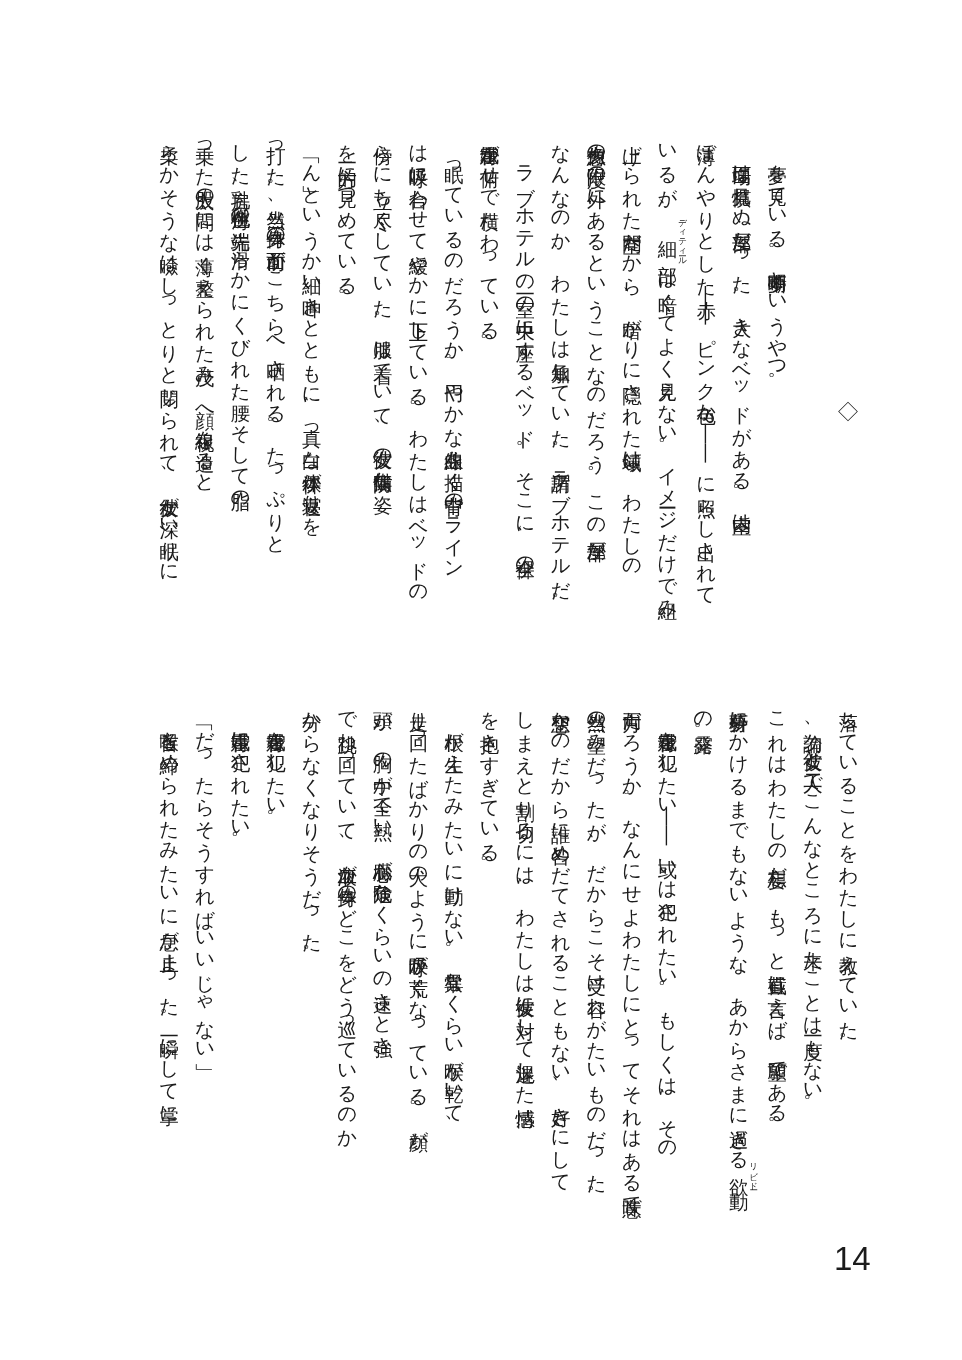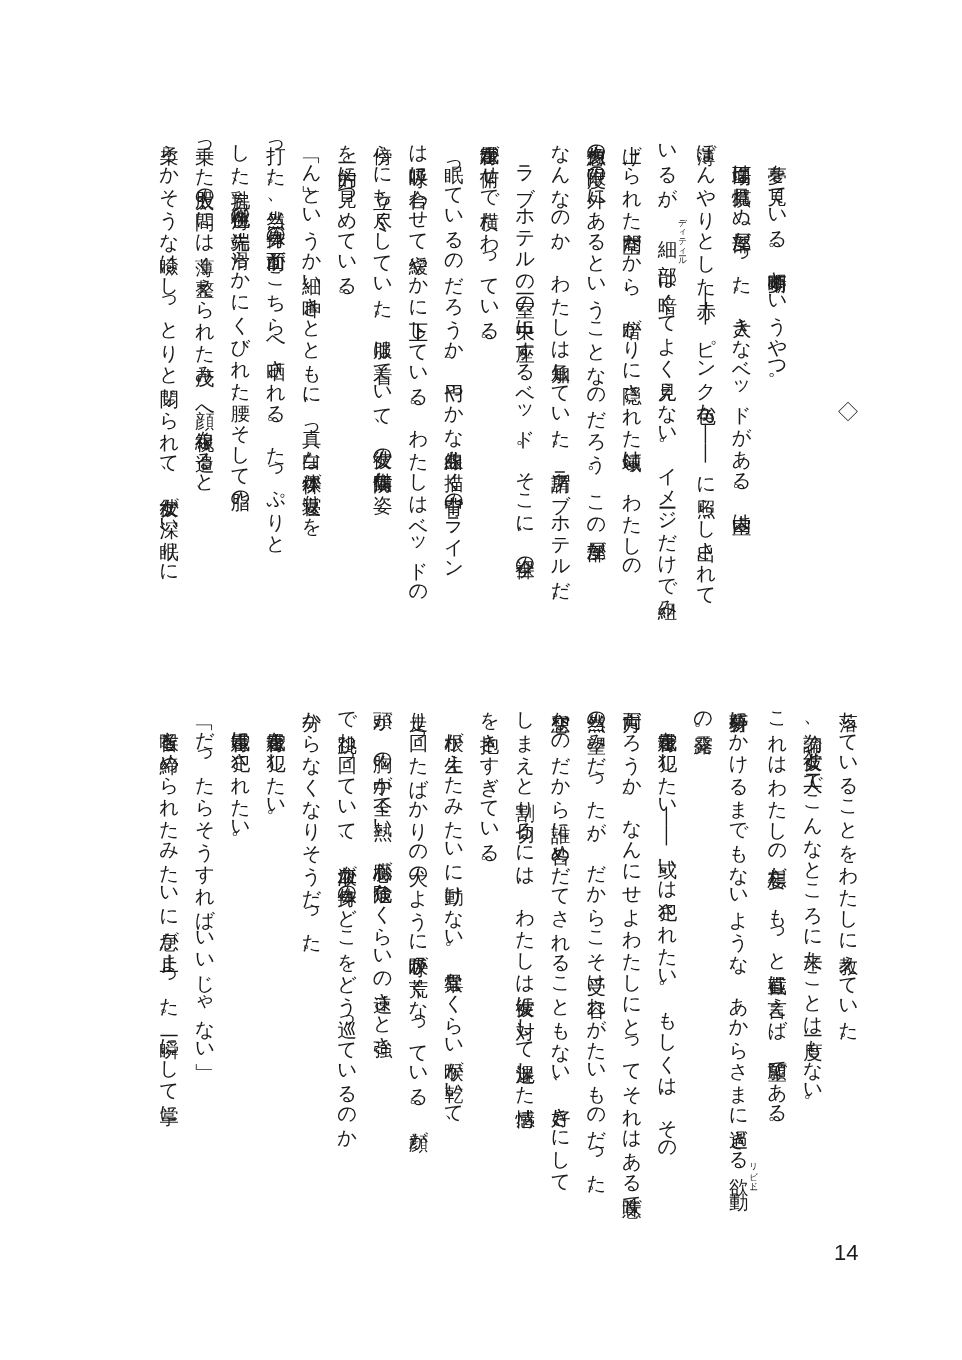--- a/index.html
+++ b/index.html
@@ -45,21 +45,21 @@
   ruby { ruby-position: over; }
   rt {
     font-size: 8.5px;
     letter-spacing: 0;
     color: #1b1b1b;
   }
   .folio {
     position: absolute;
     left: 834px;
     top: 1240px;
-    font-size: 22px;
+    font-size: 33px;
     font-weight: 400;
     color: #1b1b1b;
   }
 </style>
 </head>
 <body>
 
 <div class="sheet">
   <section class="tblock top" id="top-block">
       <p class="divider">◇</p>

